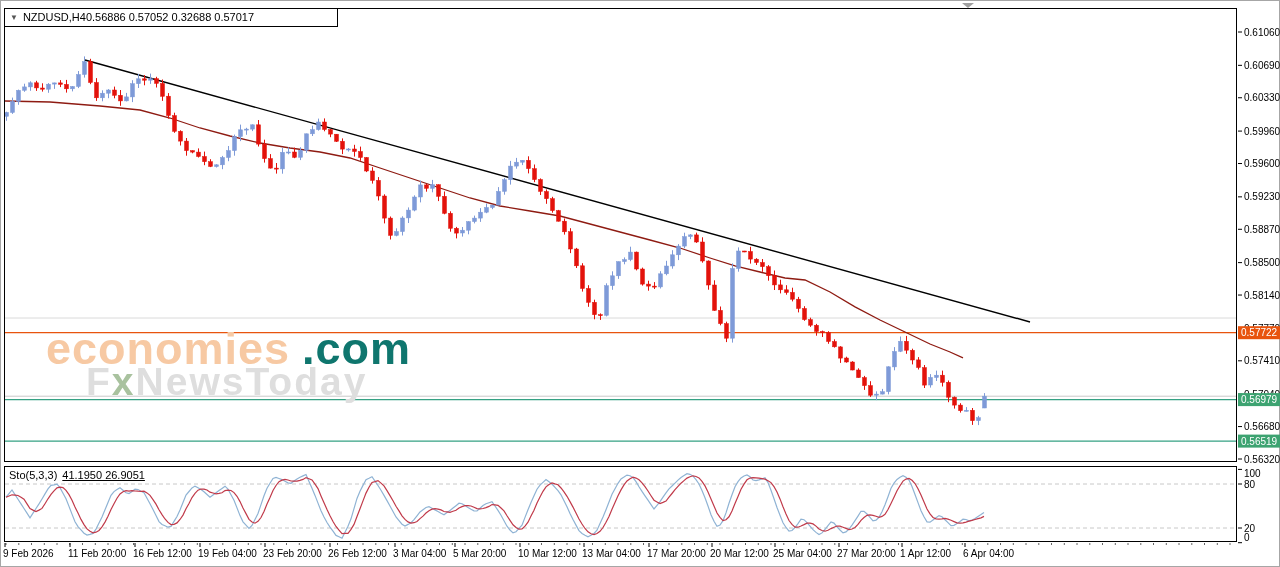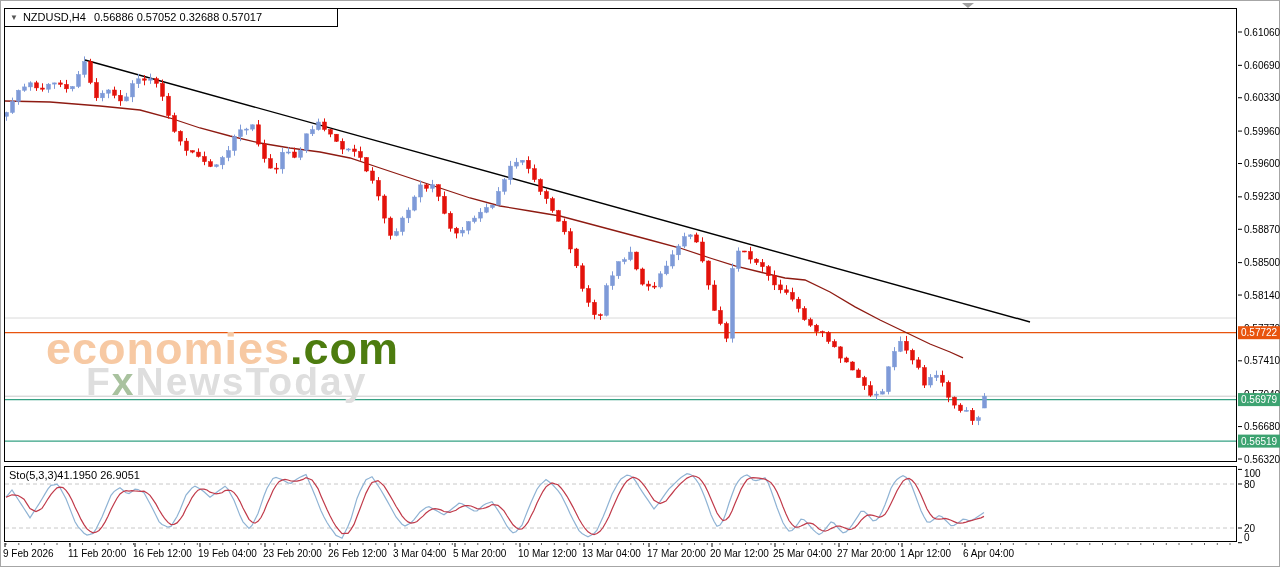--- a/index.html
+++ b/index.html
@@ -3,31 +3,31 @@
 <meta charset="utf-8">
 <style>
   html,body{margin:0;padding:0;width:1280px;height:567px;background:#fff;overflow:hidden;
             font-family:"Liberation Sans",sans-serif;}
   #stage{position:relative;width:1280px;height:567px;background:#fff;}
   #chart-svg{position:absolute;left:0;top:0;z-index:1;}
   #chart-svg text{font-family:"Liberation Sans",sans-serif;}
   .watermark{position:absolute;left:0;top:0;z-index:2;pointer-events:none;width:100%;height:100%;}
   .wm1{position:absolute;left:46px;top:326px;font-size:45px;font-weight:bold;letter-spacing:1px;
        color:#F7C9A3;line-height:1;}
-  .wm1 .suffix{color:#4d7c0f;}
+  .wm1 .suffix{color:#0f766e;margin-left:12px;}
   .wm2{position:absolute;left:86px;top:362px;font-size:39px;font-weight:bold;letter-spacing:2px;
        color:#DEDEDE;line-height:1;}
   .wm2 .wx{color:#A9C29F;}
   .ohlc-box{position:absolute;left:4px;top:8px;width:334px;height:19px;box-sizing:border-box;
             border:1px solid #000;background:#fff;z-index:3;font-size:11px;line-height:17px;
             padding-left:5px;color:#000;white-space:nowrap;}
   .ohlc-box .dd{font-size:8px;color:#555;margin-right:5px;vertical-align:1px;}
-  .ohlc-box .sym{margin-right:8px;}
+  .ohlc-box .sym{margin-right:0;}
   .sto-label{position:absolute;left:9px;top:469px;z-index:3;font-size:11px;color:#000;white-space:nowrap;}
-  .sto-label .vals{}
+  .sto-label .vals{margin-left:5px;text-decoration:underline;}
 </style>
 </head>
 <body>
 
 <div id="stage">
 
   <svg id="chart-svg" width="1280" height="567">
       <defs>
         <clipPath id="mc">
           <rect x="5" y="9" width="1231" height="452"></rect>

